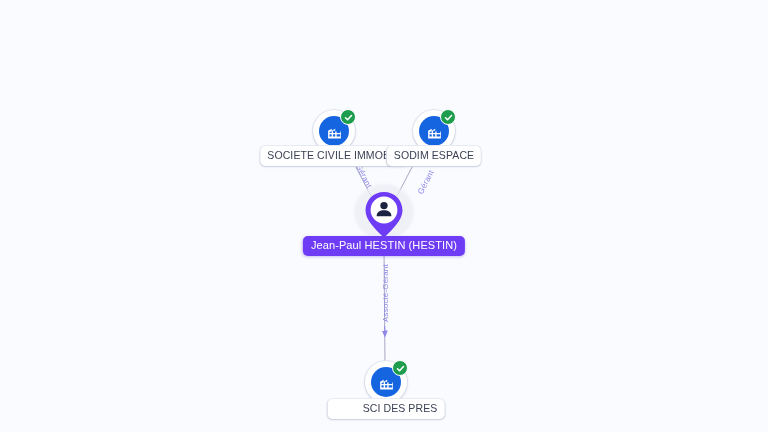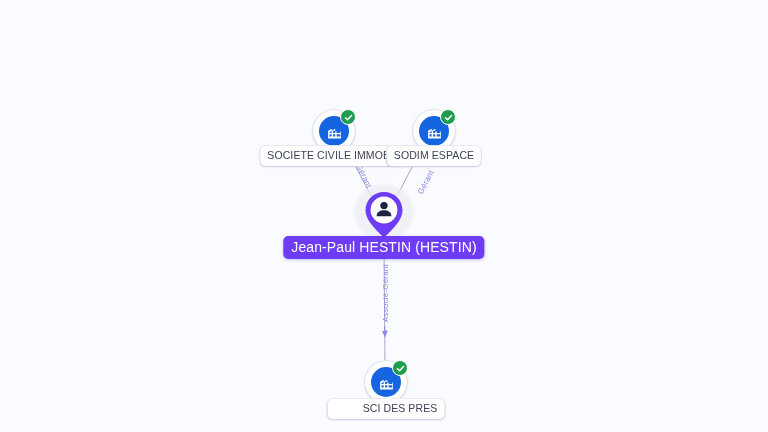--- a/index.html
+++ b/index.html
@@ -105,21 +105,21 @@
     font-size: 10.5px;
     letter-spacing: .1px;
     line-height: 1;
     padding: 4px 7px 5px 7px;
     border-radius: 5px;
     box-shadow: 0 1px 2px rgba(40,50,90,0.16), 0 0 0 1px rgba(232,234,244,0.95);
   }
   .node-label.primary {
     background: #6f3cf5;
     color: #ffffff;
-    font-size: 14px;
+    font-size: 11px;
     padding: 4px 8px 5px 8px;
     border-radius: 5px;
     box-shadow: 0 1px 3px rgba(80,50,200,0.30);
   }
 
   
   .edge-label {
     position: absolute;
     color: #8d86e8;
     font-size: 8px;

